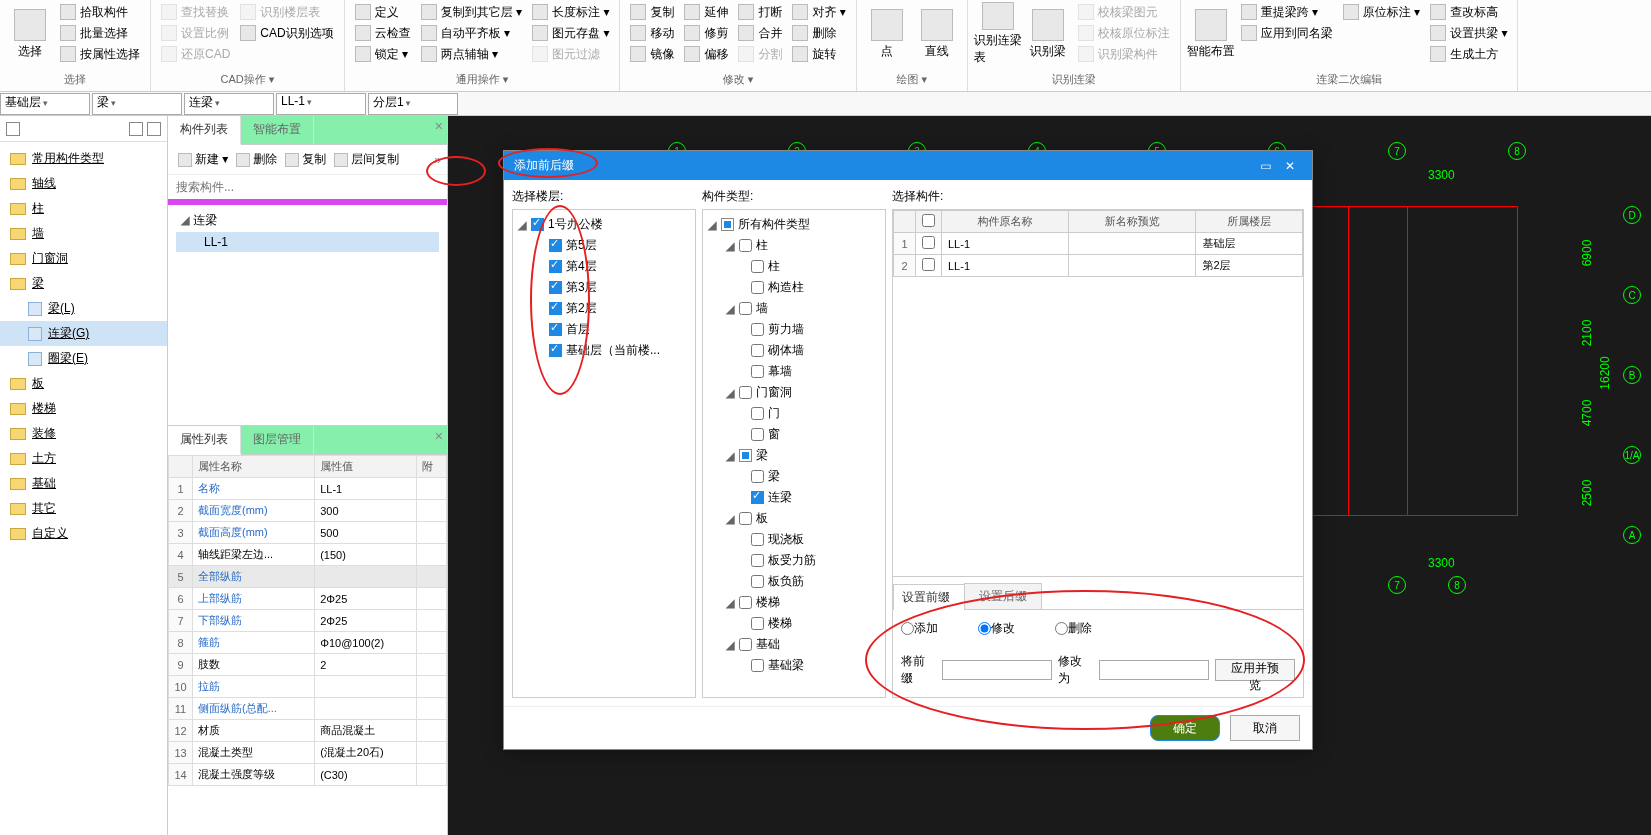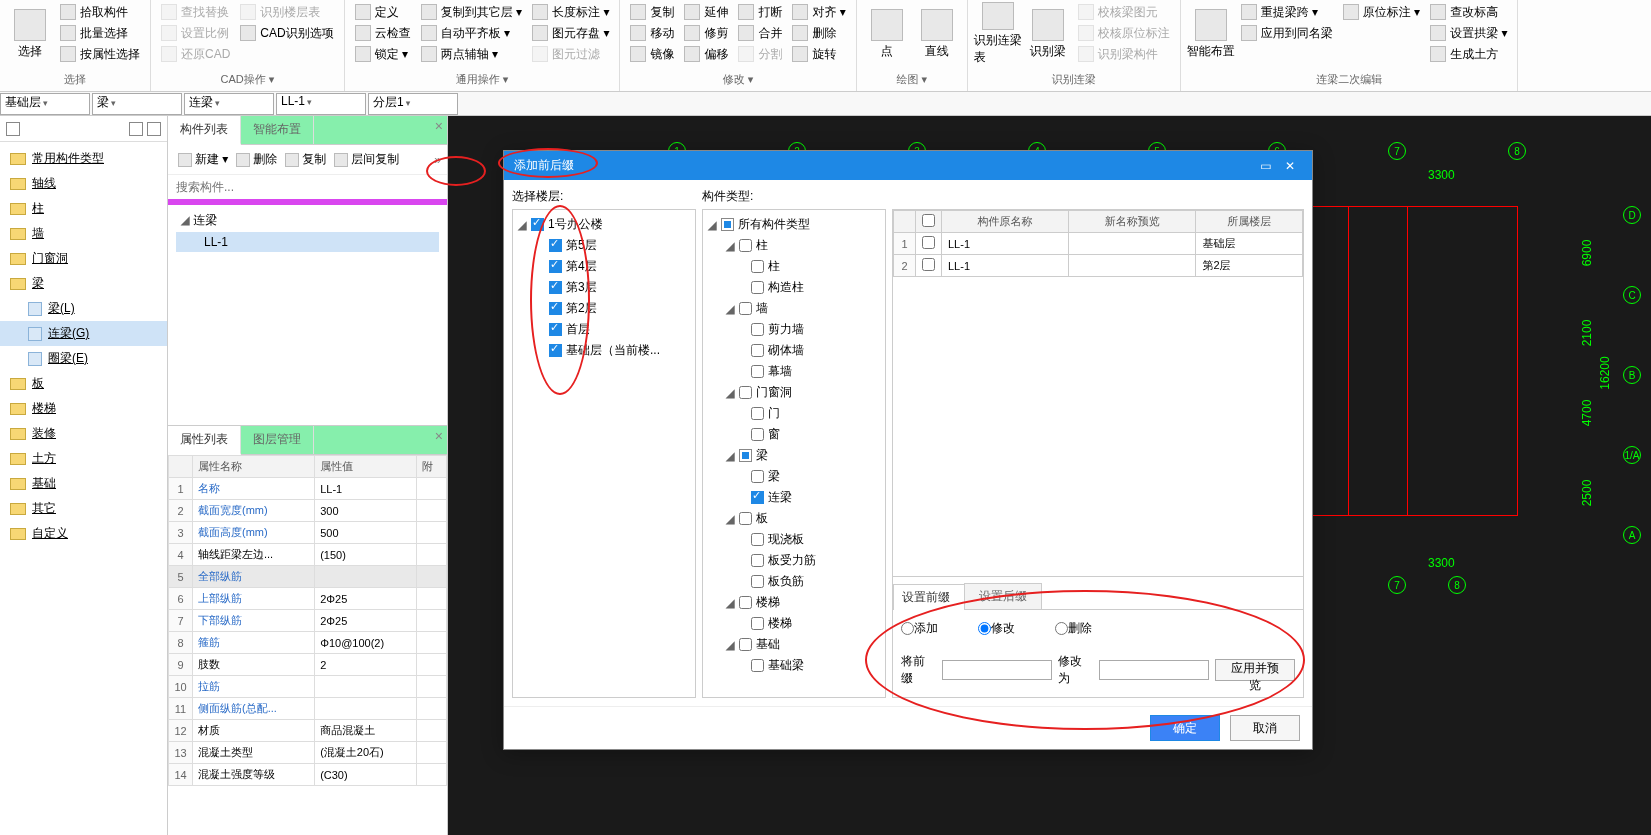--- a/index.html
+++ b/index.html
@@ -97,21 +97,21 @@
 .set-tab.active { background: #fff; color:#333; position: relative; top: 1px; padding-left: 8px; }
 .set-body { padding: 10px 8px; display: flex; align-items: center; gap: 16px; flex-wrap: wrap; }
 .radio-row { display: flex; align-items: center; gap: 40px; }
 .radio-row label { display: flex; align-items: center; gap: 0; }
 .inline-row { display: flex; align-items: center; gap: 6px; }
 .inline-row input[type=text]{ border:1px solid #aaa; height:20px; width:110px; padding:0 4px; }
 .inline-row button { height: 22px; padding: 0 10px; border:1px solid #aaa; background:#f6f6f6; cursor:pointer; }
 
 .dlg-footer { padding: 8px 12px; display: flex; justify-content: flex-end; gap: 10px; border-top: 1px solid #eee; }
 .dlg-footer .btn { min-width: 70px; height: 26px; border: 1px solid #aaa; background: #f6f6f6; cursor: pointer; }
-.dlg-footer .btn.primary { background: #3b82f6; color: #fff; border-color: #1e88e5; }
+.dlg-footer .btn.primary { background: #4d7c0f; color: #fff; border-color: #1e88e5; border-radius: 8px; }
 
 
 .anno { position: absolute; border: 2px solid #e62020; border-radius: 50%; pointer-events: none; z-index: 200; }
 </style>
 </head>
 <body>
 
 <div class="ribbon">
   <div class="ribbon-group">
     <div class="ribbon-group-body">
@@ -616,20 +616,21 @@
   <div class="dlg-title">
     <span>添加前后缀</span>
     <span class="sp"></span>
     <span class="wbtn">▭</span>
     <span class="wbtn">✕</span>
   </div>
   <div class="dlg-body">
     <div class="dlg-labels">
       <div>选择楼层:</div>
       <div>构件类型:</div>
+      <div>选择构件:</div>
     </div>
     <div class="dlg-cols">
       <div class="dlg-col floors" id="dlg-floors">
           <div class="tree-row">
             <span class="caret">◢</span>
             <input type="checkbox" class="chk-blue" checked="" style="">
             <span>1号办公楼</span>
           </div>
           <div class="tree-row">
             <span class="indent" style="width:28px"></span>

